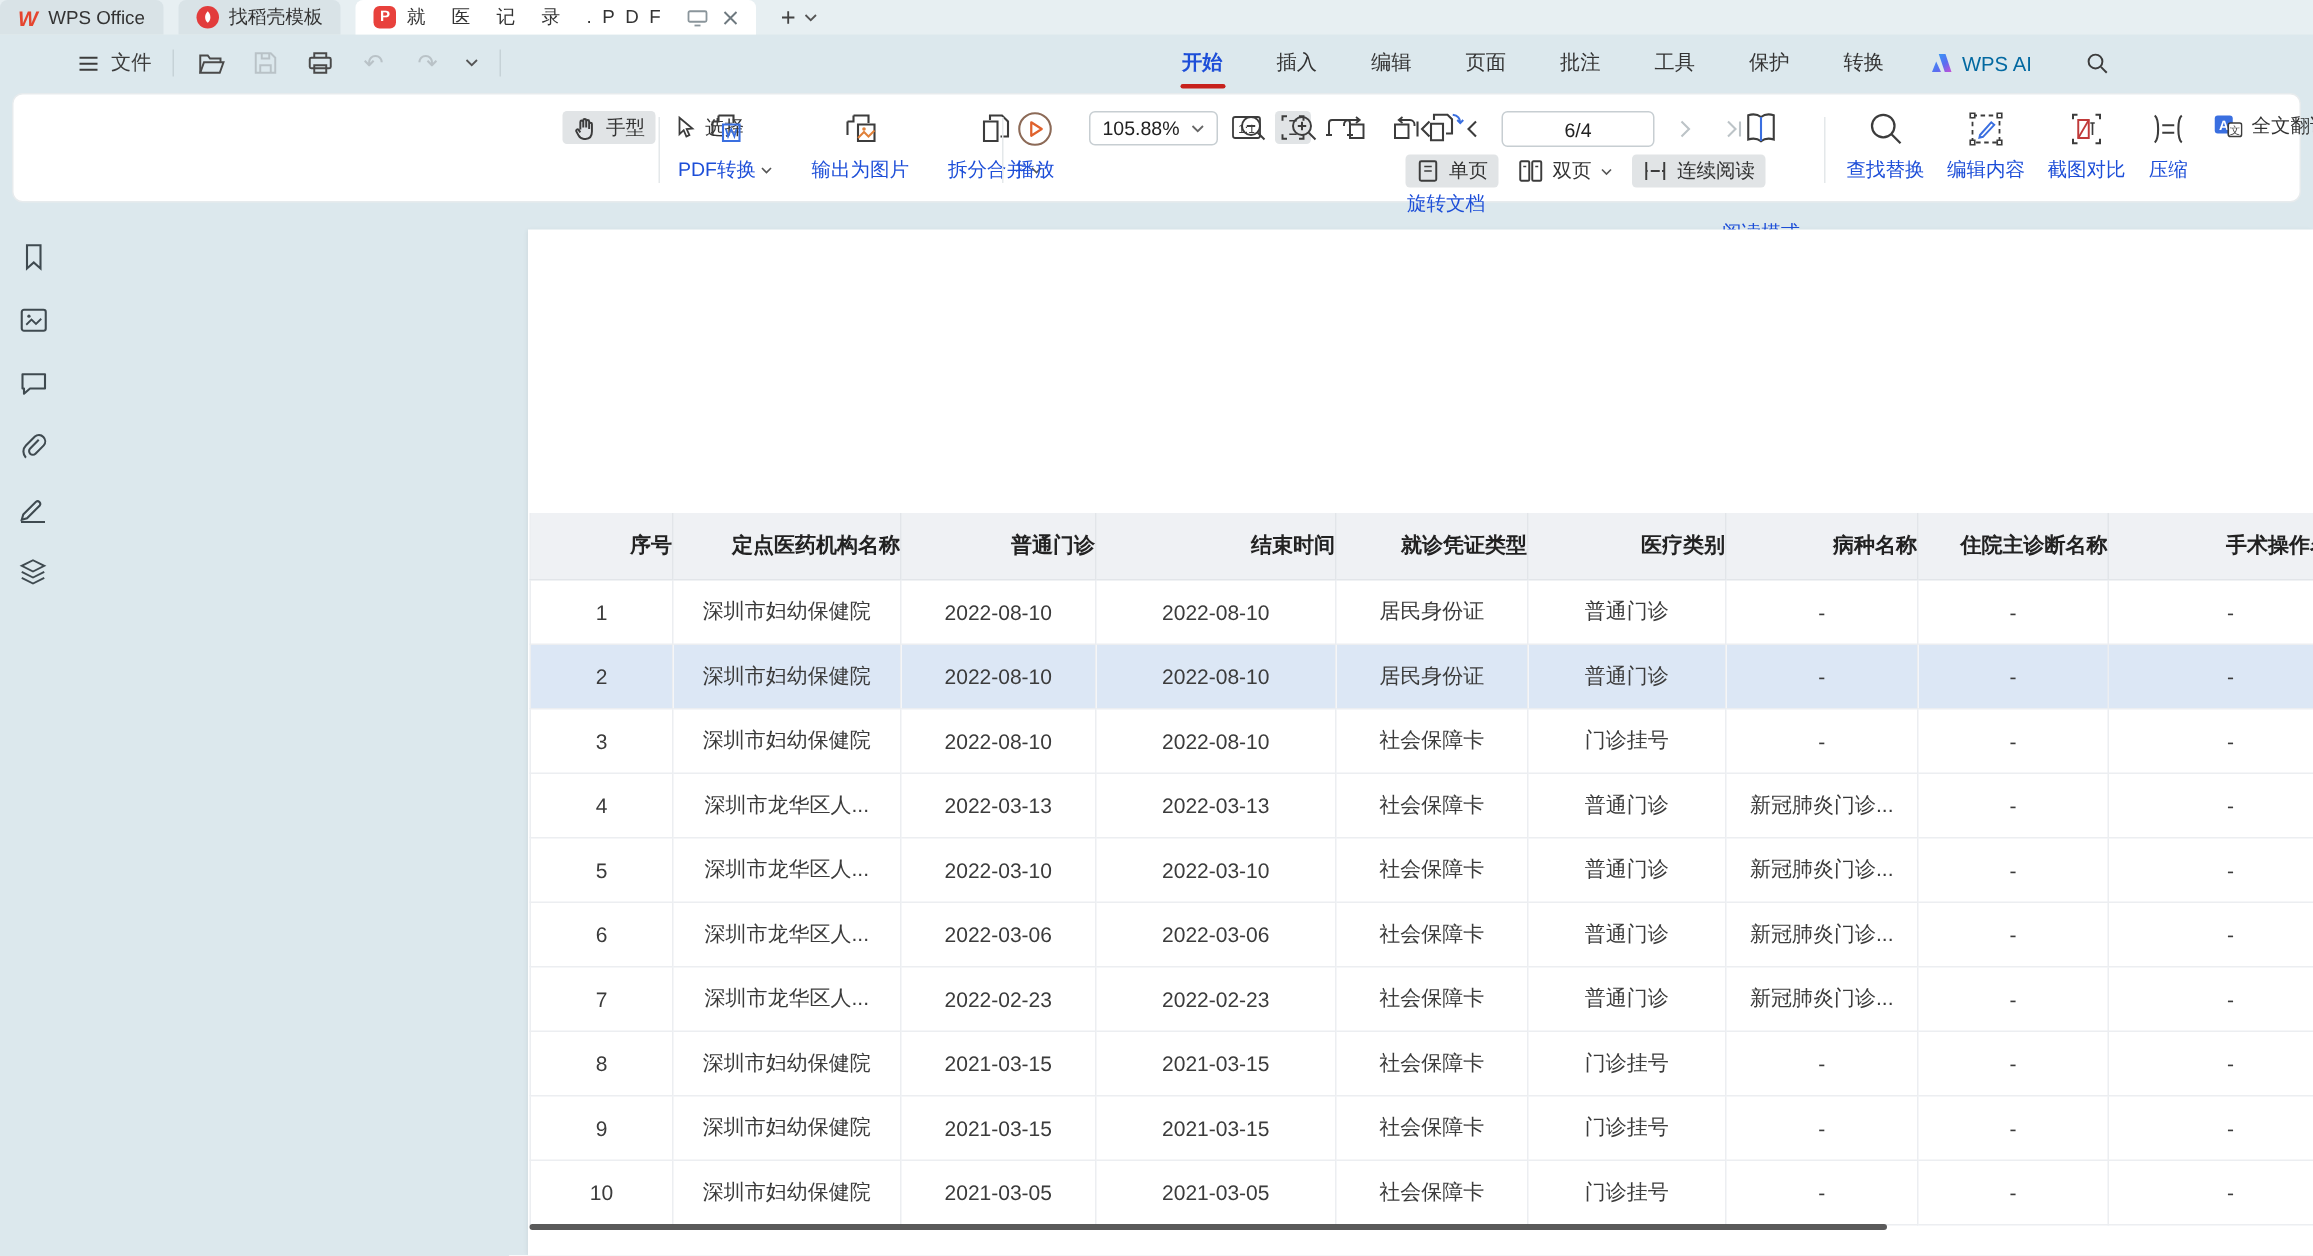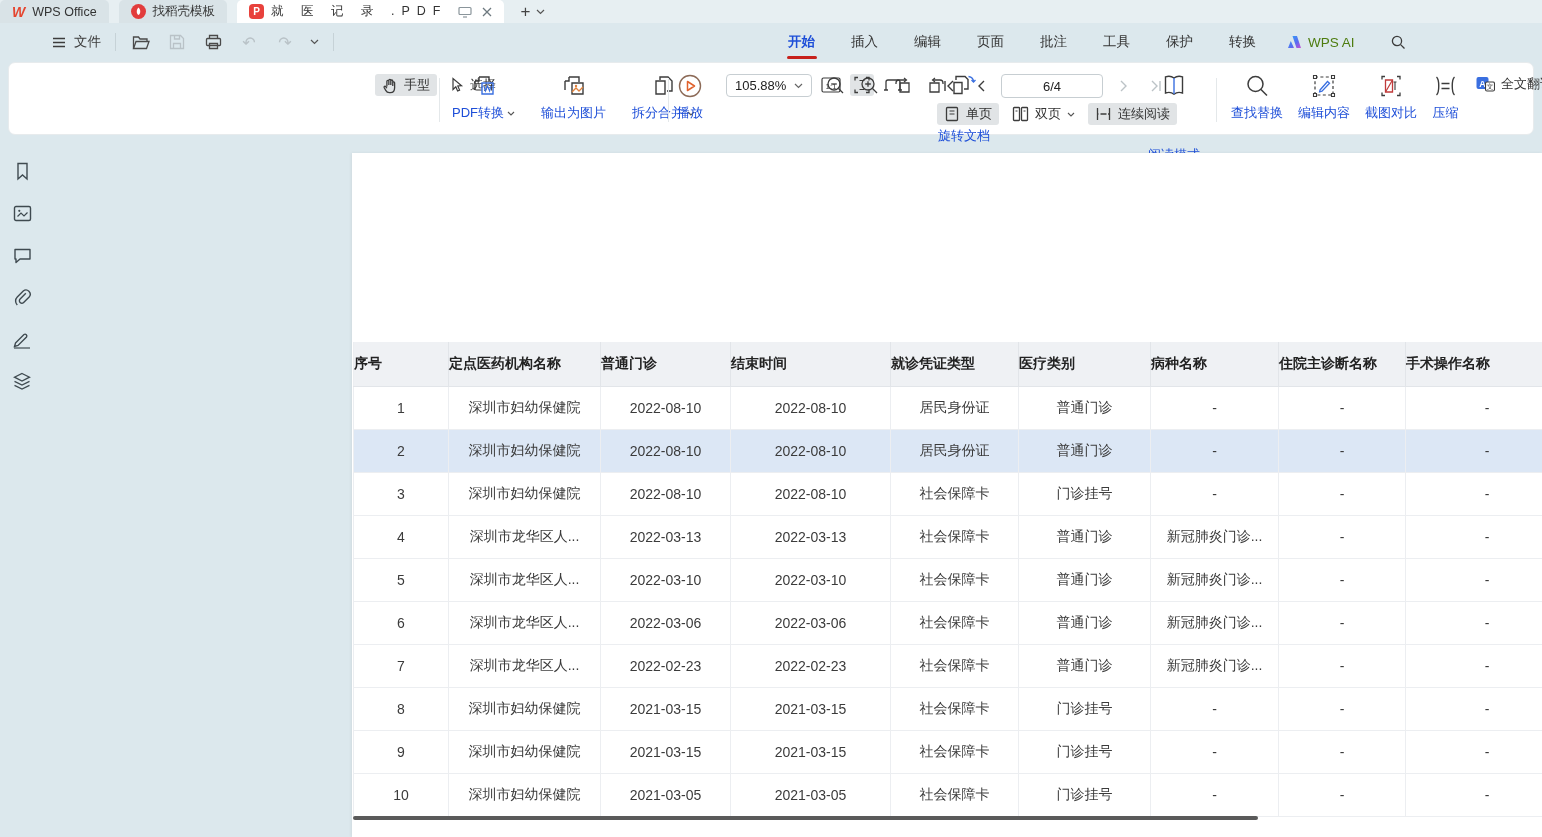--- a/index.html
+++ b/index.html
@@ -24,21 +24,21 @@
   
   .menubar { position:absolute; top:23px; left:0; right:0; height:38px; display:flex; align-items:center;margin-left:40px; }
   .file-group { display:flex; align-items:center; gap:14px; padding-left:12px; color:#3c3c3c; font-size:13.5px; }
   .vsep { width:1px; height:18px; background:#c6d2d7; }
   .qbtn { display:flex; align-items:center; justify-content:center; width:22px; height:22px; }
   .glyph-undo { font-size:16px; color:#b9c2c7; }
   .menus { position:absolute; left:735px; top:0; height:38px; display:flex; align-items:center; gap:10px; }
   .menu-item { font-size:13.5px; color:#333; padding:4px 13px; position:relative; }
   .menu-item.active { color:#1d4ed8; font-weight:bold; }
   .menu-item.active::after { content:""; position:absolute; left:50%; transform:translateX(-50%); bottom:-4px; width:30px; height:3px; background:#c7211c; border-radius:2px; }
-  .wpsai { display:flex; align-items:center; gap:6px; font-size:13.5px; color:#4d7c0f; padding:0 8px; }
+  .wpsai { display:flex; align-items:center; gap:6px; font-size:13.5px; color:#0369a1; padding:0 8px; }
   .menu-search { margin-left:14px; }
 
   
   .ribbon { position:absolute; top:62px; left:8px; right:8px; height:73px; background:#fff; border:1px solid #e7ebed; border-radius:7px; }
   .rib-sep { position:absolute; top:15px; width:1px; height:44px; background:#e4e8ea; }
   .tool-col { position:absolute; display:flex; flex-direction:row; gap:5px; }
   .tool-small { display:flex; align-items:center; gap:6px; height:22px; padding:0 7px; font-size:13px; color:#333; border-radius:3px; white-space:nowrap; }
   .hl { background:#e1e4e6; }
   .tool-big { display:flex; flex-direction:column; align-items:center; justify-content:flex-start; gap:5px; font-size:13px; color:#1d4ed8; white-space:nowrap; }
   .tool-big .lbl { display:flex; align-items:center; gap:3px; }
@@ -50,21 +50,21 @@
   .caret { display:block; }
 
   
   .sidebar { position:absolute; left:0; top:152px; width:44px; display:flex; flex-direction:column; align-items:center; gap:16px; padding-top:6px; }
   .side-btn { width:30px; height:26px; display:flex; align-items:center; justify-content:center; }
 
   
   .page { position:absolute; left:352px; top:153px; right:0; bottom:0; background:#fff; overflow:hidden; box-shadow:-1px 0 3px rgba(0,0,0,0.06); }
   table.doc-table { position:absolute; left:1px; top:189px; width:1215px; border-collapse:collapse; table-layout:fixed; }
   .doc-table th { height:44px; background:#eff1f4; font-size:14px; font-weight:bold; color:#222;
-                  border-right:1px solid #e2e5e9; border-bottom:1px solid #e2e5e9; text-align:left; }
+                  border-right:1px solid #e2e5e9; border-bottom:1px solid #e2e5e9; text-align:right; }
   .doc-table td { height:43px; font-size:14px; color:#3b3b3b; text-align:center;
                   border-right:1px solid #eceef1; border-bottom:1px solid #eceef1; overflow:hidden; white-space:nowrap; }
   .doc-table th:first-child, .doc-table td:first-child { border-left:1px solid #eceef1; }
   .doc-table tr.selected td { background:#dce7f5; }
   .doc-table col.c0{width:95px}.doc-table col.c1{width:152px}.doc-table col.c2{width:130px}
   .doc-table col.c3{width:160px}.doc-table col.c4{width:128px}.doc-table col.c5{width:132px}
   .doc-table col.c6{width:128px}.doc-table col.c7{width:127px}.doc-table col.c8{width:163px}
   .table-scrollbar { position:absolute; left:1px; top:663px; width:905px; height:4px; background:#5a5a5a; border-radius:2px; }
 
   svg.ic { display:block; }

